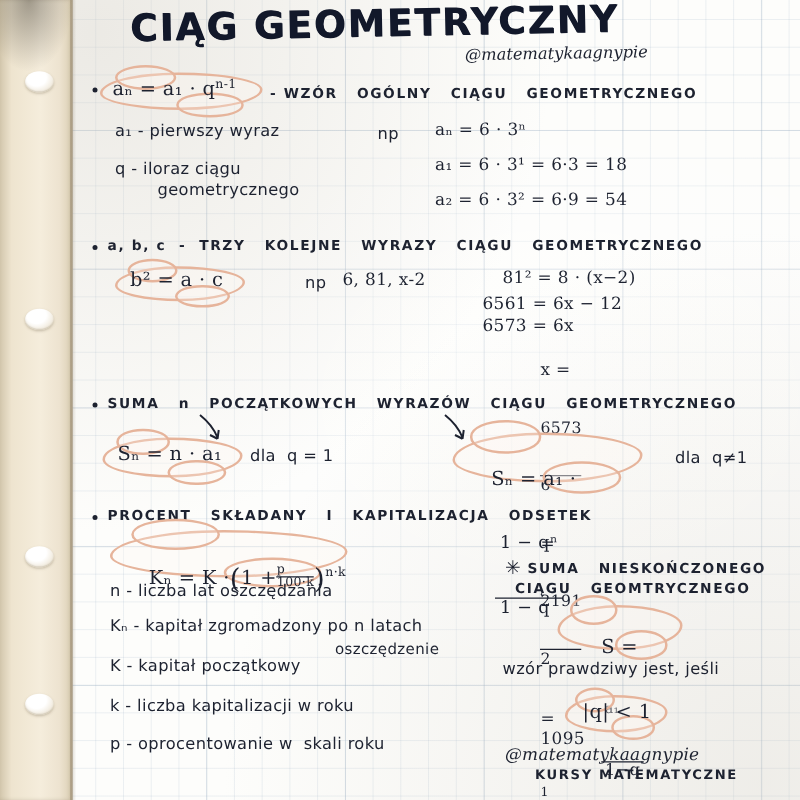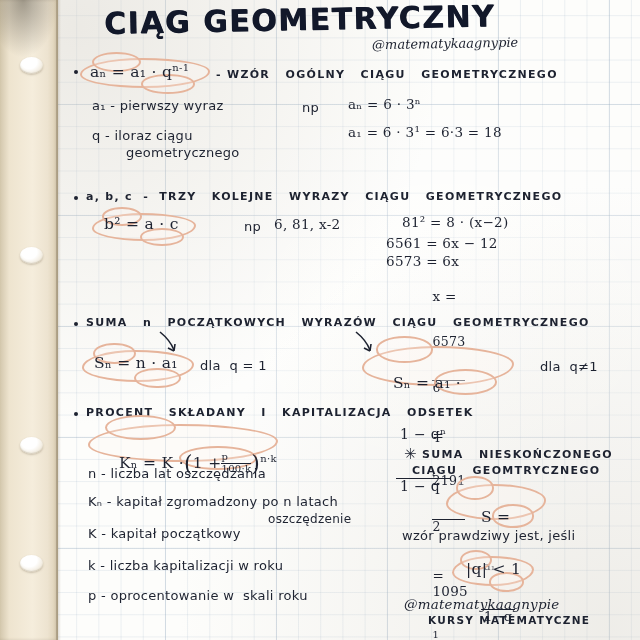--- a/index.html
+++ b/index.html
@@ -120,20 +120,21 @@
   <div class="ink math" style="left:90px;top:62px"><span>aₙ = a₁ · q</span><span class="sup">n-1</span></div>
   <div class="ink caps" style="left:216px;top:68px">- WZÓR   OGÓLNY   CIĄGU   GEOMETRYCZNEGO</div>
 
   <div class="ink lower" style="left:92px;top:98px">a₁ - pierwszy wyraz</div>
   <div class="ink lower" style="left:92px;top:128px">q - iloraz ciągu</div>
   <div class="ink lower" style="left:126px;top:145px">geometrycznego</div>
 
   <div class="ink lower" style="left:302px;top:100px">np</div>
   <div class="ink mathsm" style="left:348px;top:96px">aₙ = 6 · 3ⁿ</div>
   <div class="ink mathsm" style="left:348px;top:124px">a₁ = 6 · 3¹ = 6·3 = 18</div>
+  <div class="ink mathsm" style="left:348px;top:152px">a₂ = 6 · 3² = 6·9 = 54</div>
 
   <div class="bullet" style="left:74px;top:196px"></div>
   <div class="ink caps" style="left:86px;top:190px">a, b, c  -  TRZY   KOLEJNE   WYRAZY   CIĄGU   GEOMETRYCZNEGO</div>
 
   <div class="cloud" style="left:92px;top:213px;width:100px;height:24px"></div>
   <div class="ink math" style="left:104px;top:215px">b² = a · c</div>
 
   <div class="ink lower" style="left:244px;top:219px">np</div>
   <div class="ink mathsm" style="left:274px;top:216px">6, 81, x-2</div>
 

